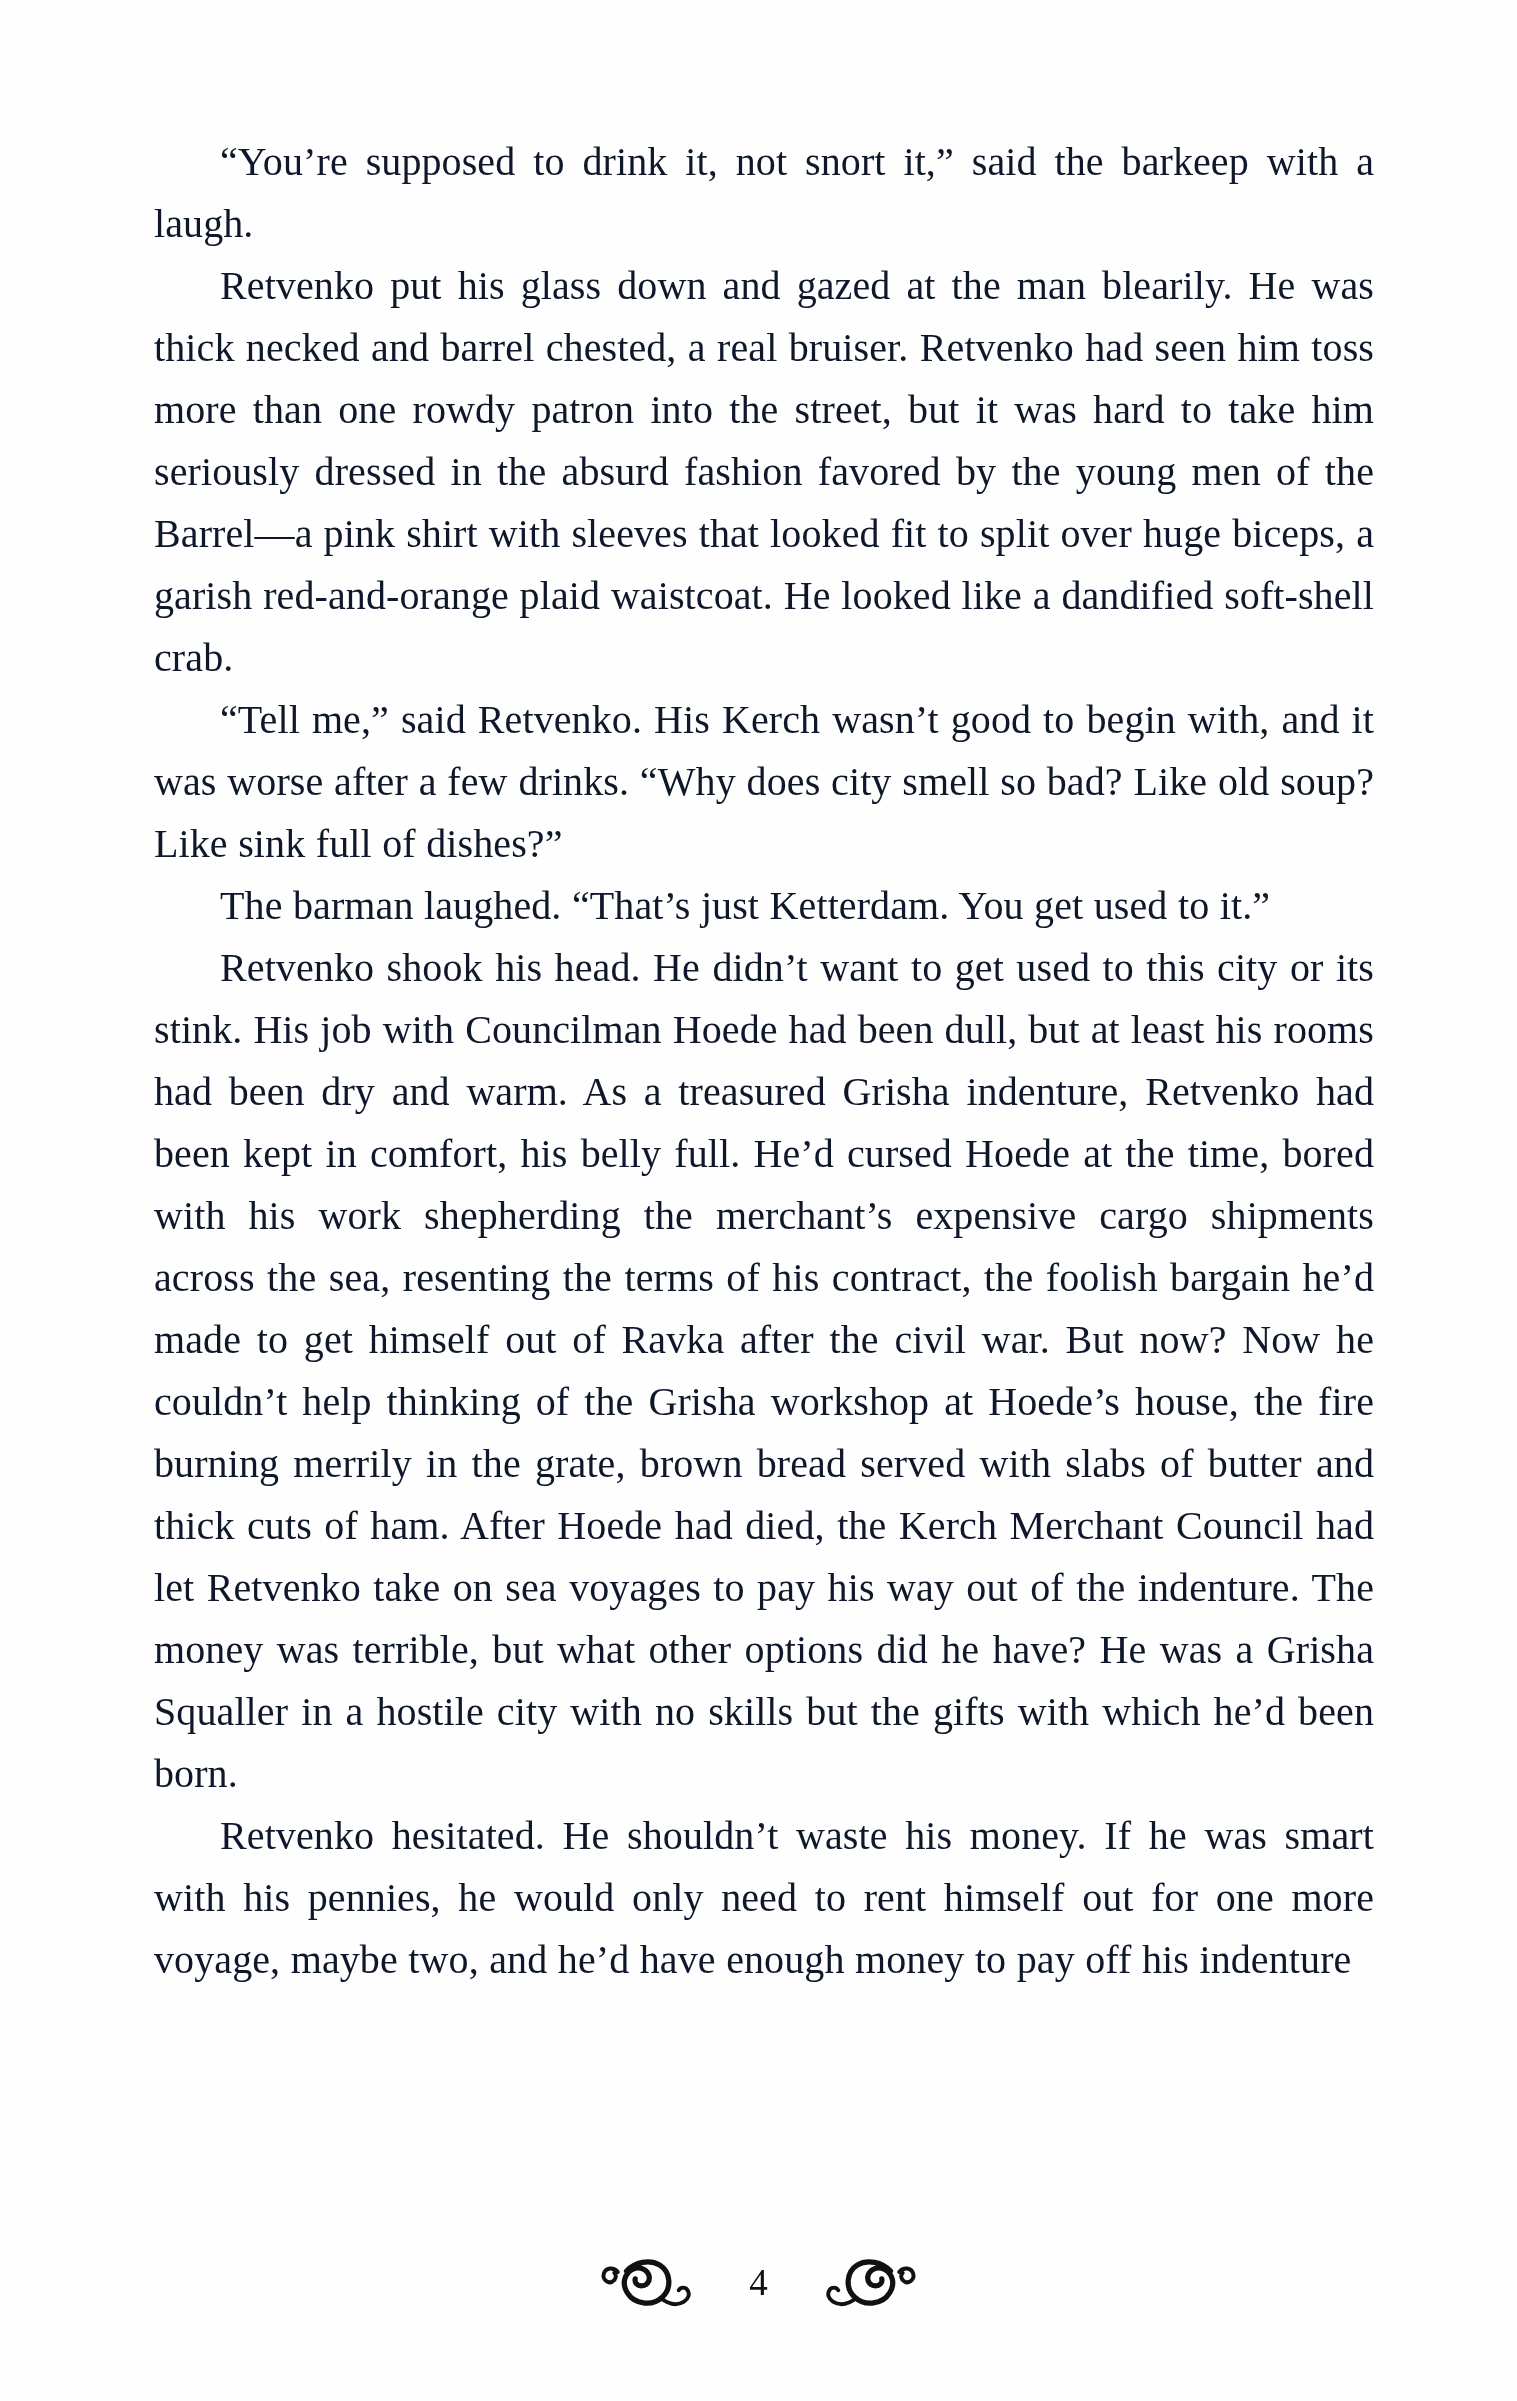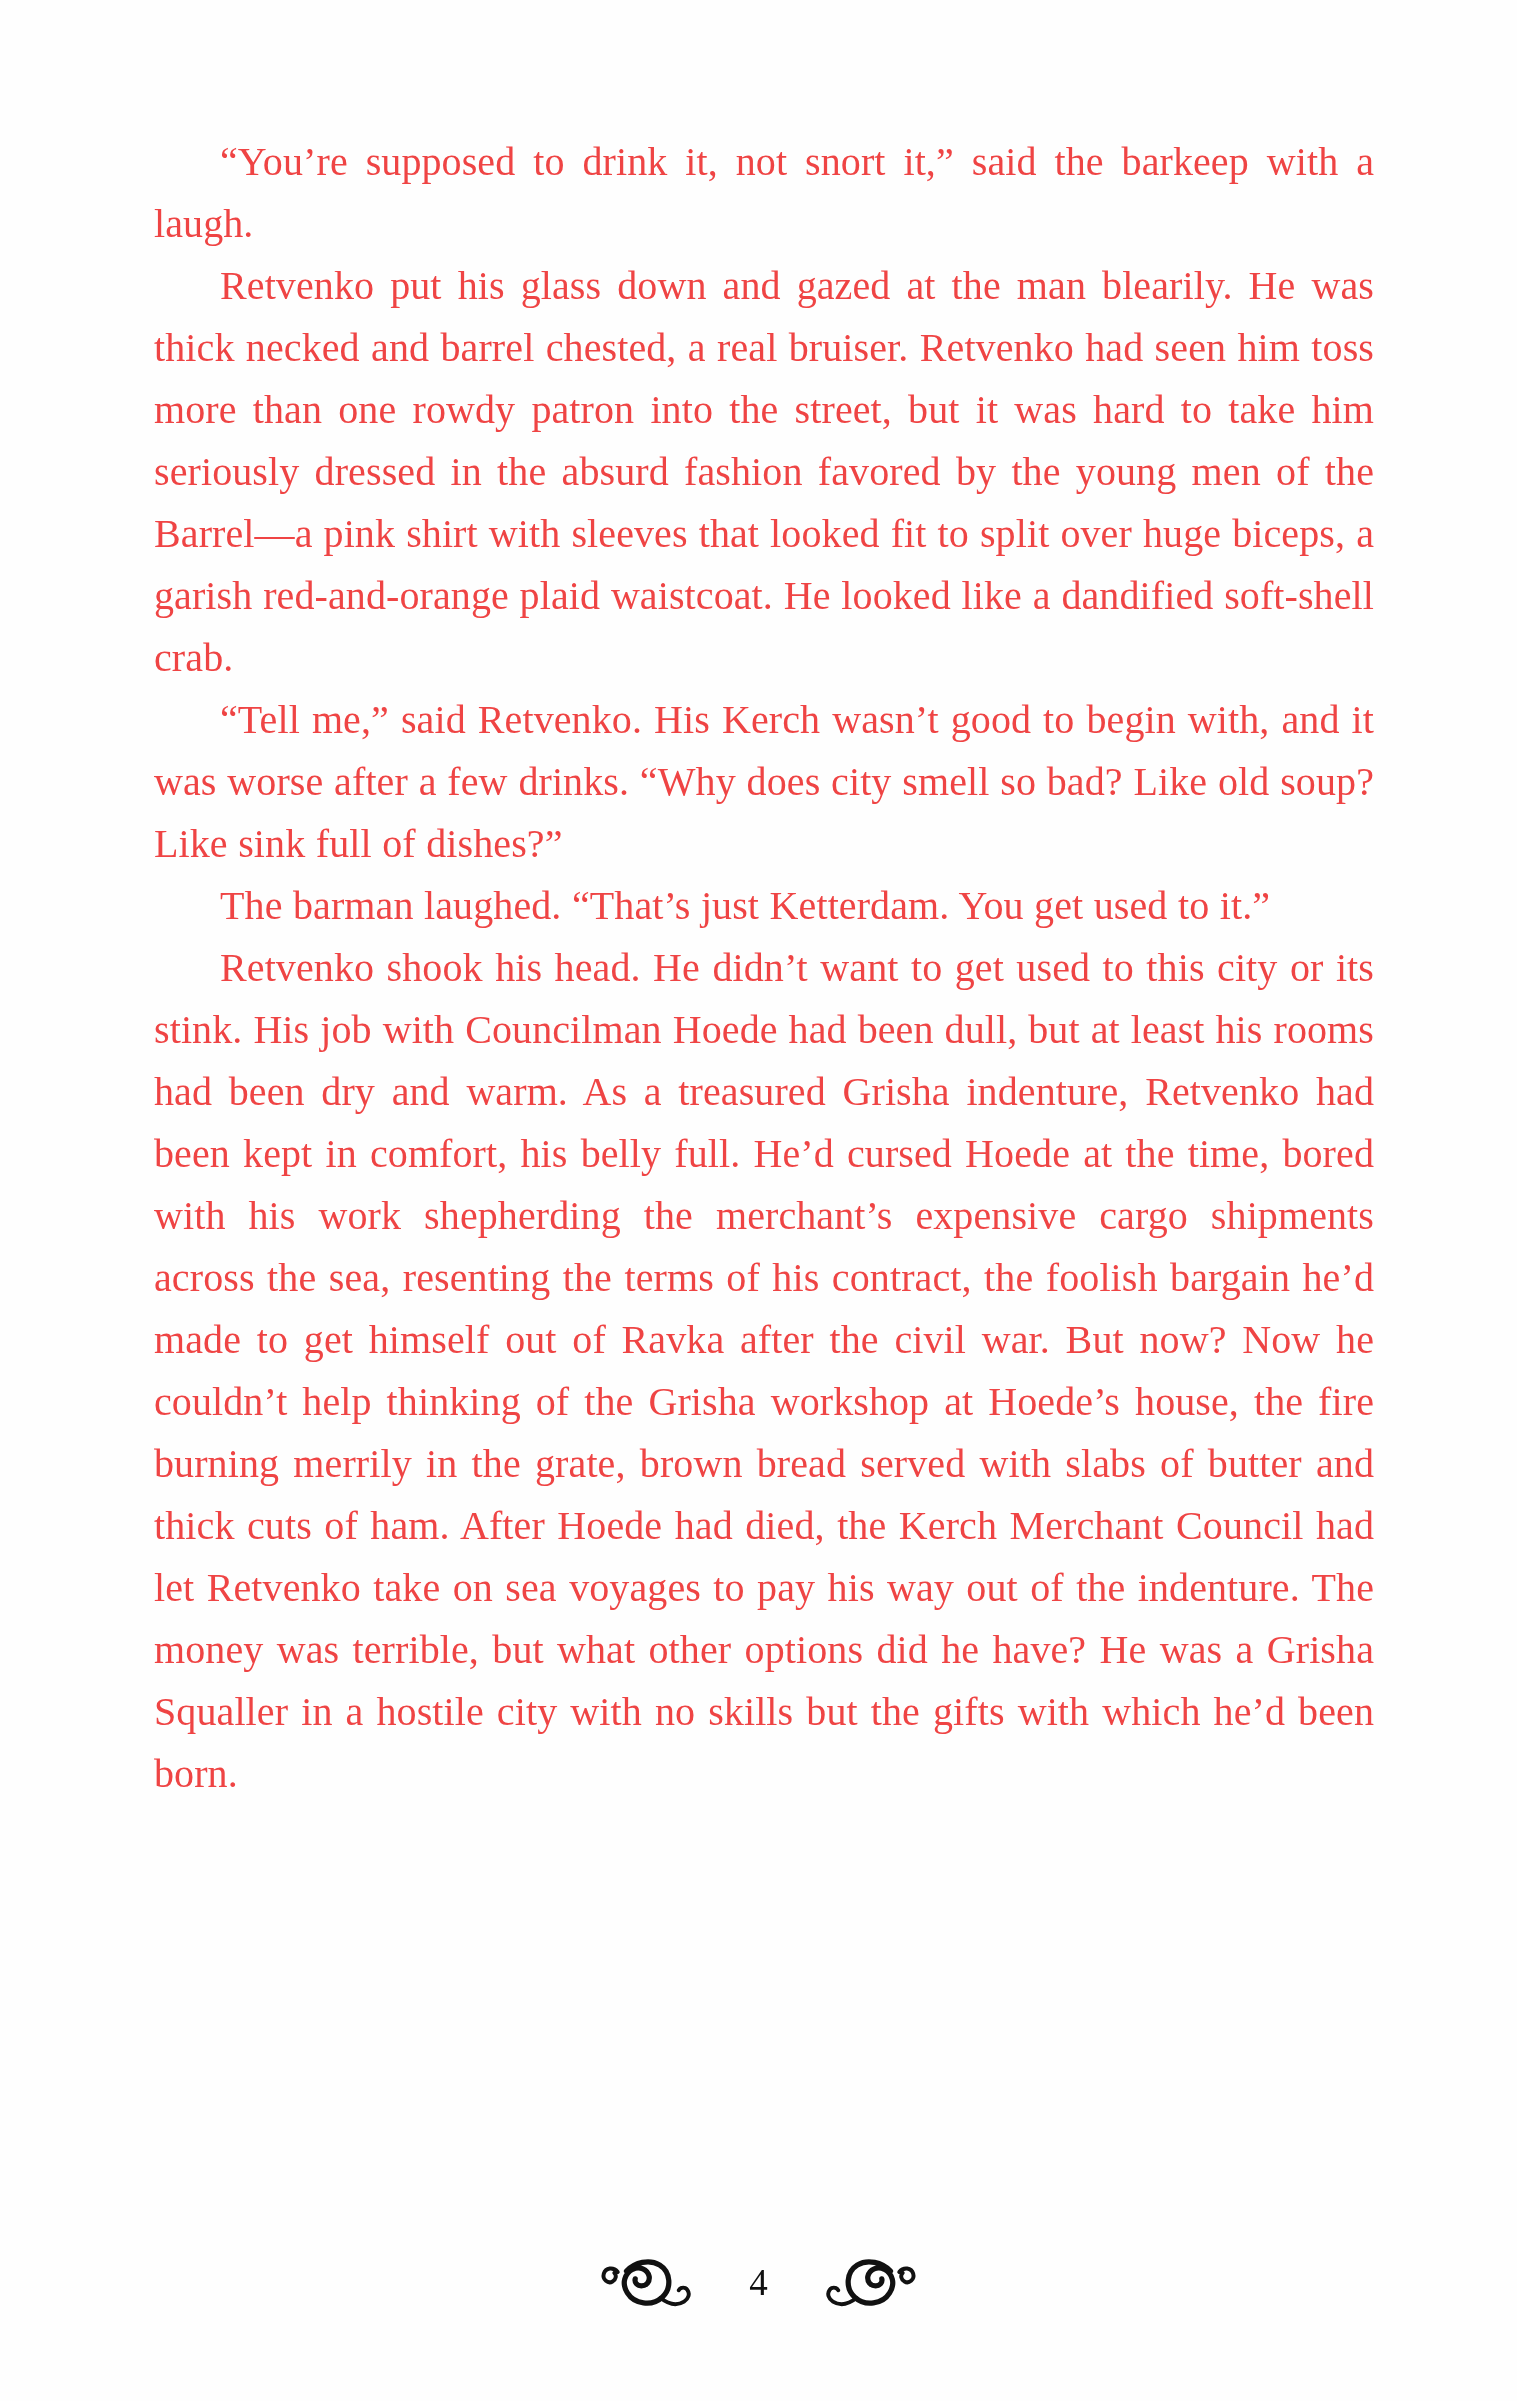--- a/index.html
+++ b/index.html
@@ -31,21 +31,21 @@
 
   .para {
     margin: 0;
     text-align: justify;
     text-justify: inter-word;
     font-size: 40px;
     line-height: 62px;
     letter-spacing: 0.1px;
     word-spacing: 0.4px;
     text-indent: 66px;
-    color: #ef4444;
+    color: #0f172a;
     -webkit-font-smoothing: antialiased;
   }
 
   
   .para:last-child { }
 
   .footer {
     position: absolute;
     left: 0;
     right: 0;
@@ -78,20 +78,21 @@
 <body>
 
 <div class="page">
 
   <div class="text-block">
     <p class="para">“You’re supposed to drink it, not snort it,” said the barkeep with a laugh.</p>
     <p class="para">Retvenko put his glass down and gazed at the man blearily. He was thick necked and barrel chested, a real bruiser. Retvenko had seen him toss more than one rowdy patron into the street, but it was hard to take him seriously dressed in the absurd fashion favored by the young men of the Barrel—a pink shirt with sleeves that looked fit to split over huge biceps, a garish red-and-orange plaid waistcoat. He looked like a dandified soft-shell crab.</p>
     <p class="para">“Tell me,” said Retvenko. His Kerch wasn’t good to begin with, and it was worse after a few drinks. “Why does city smell so bad? Like old soup? Like sink full of dishes?”</p>
     <p class="para">The barman laughed. “That’s just Ketterdam. You get used to it.”</p>
     <p class="para">Retvenko shook his head. He didn’t want to get used to this city or its stink. His job with Councilman Hoede had been dull, but at least his rooms had been dry and warm. As a treasured Grisha indenture, Retvenko had been kept in comfort, his belly full. He’d cursed Hoede at the time, bored with his work shepherding the merchant’s expensive cargo shipments across the sea, resenting the terms of his contract, the foolish bargain he’d made to get himself out of Ravka after the civil war. But now? Now he couldn’t help thinking of the Grisha workshop at Hoede’s house, the fire burning merrily in the grate, brown bread served with slabs of butter and thick cuts of ham. After Hoede had died, the Kerch Merchant Council had let Retvenko take on sea voyages to pay his way out of the indenture. The money was terrible, but what other options did he have? He was a Grisha Squaller in a hostile city with no skills but the gifts with which he’d been born.</p>
+    <p class="para">Retvenko hesitated. He shouldn’t waste his money. If he was smart with his pennies, he would only need to rent himself out for one more voyage, maybe two, and he’d have enough money to pay off his indenture</p>
   </div>
 
   <div class="footer">
     <span>
       <svg class="ornament" viewBox="0 0 150 86" xmlns="http://www.w3.org/2000/svg" fill="none">
         <path d="M26 32c-5-6-14-5-16 2-2 7 5 12 10 9 4-2 5-7 2-10" stroke="currentColor" stroke-width="4.5" stroke-linecap="round"></path>
         <path d="M36 31c10-10 26-14 38-7 13 8 14 27 3 37-12 11-32 8-40-5-7-11-3-22 6-27 8-4 17 0 19 8 1 6-3 11-9 11-5 0-8-4-7-8" stroke="currentColor" stroke-width="6" stroke-linecap="round"></path>
         <path d="M75 62c9 7 19 9 27 4 5-3 7-9 4-13-2-4-8-4-10 0" stroke="currentColor" stroke-width="4.5" stroke-linecap="round"></path>
       </svg>
     </span>

